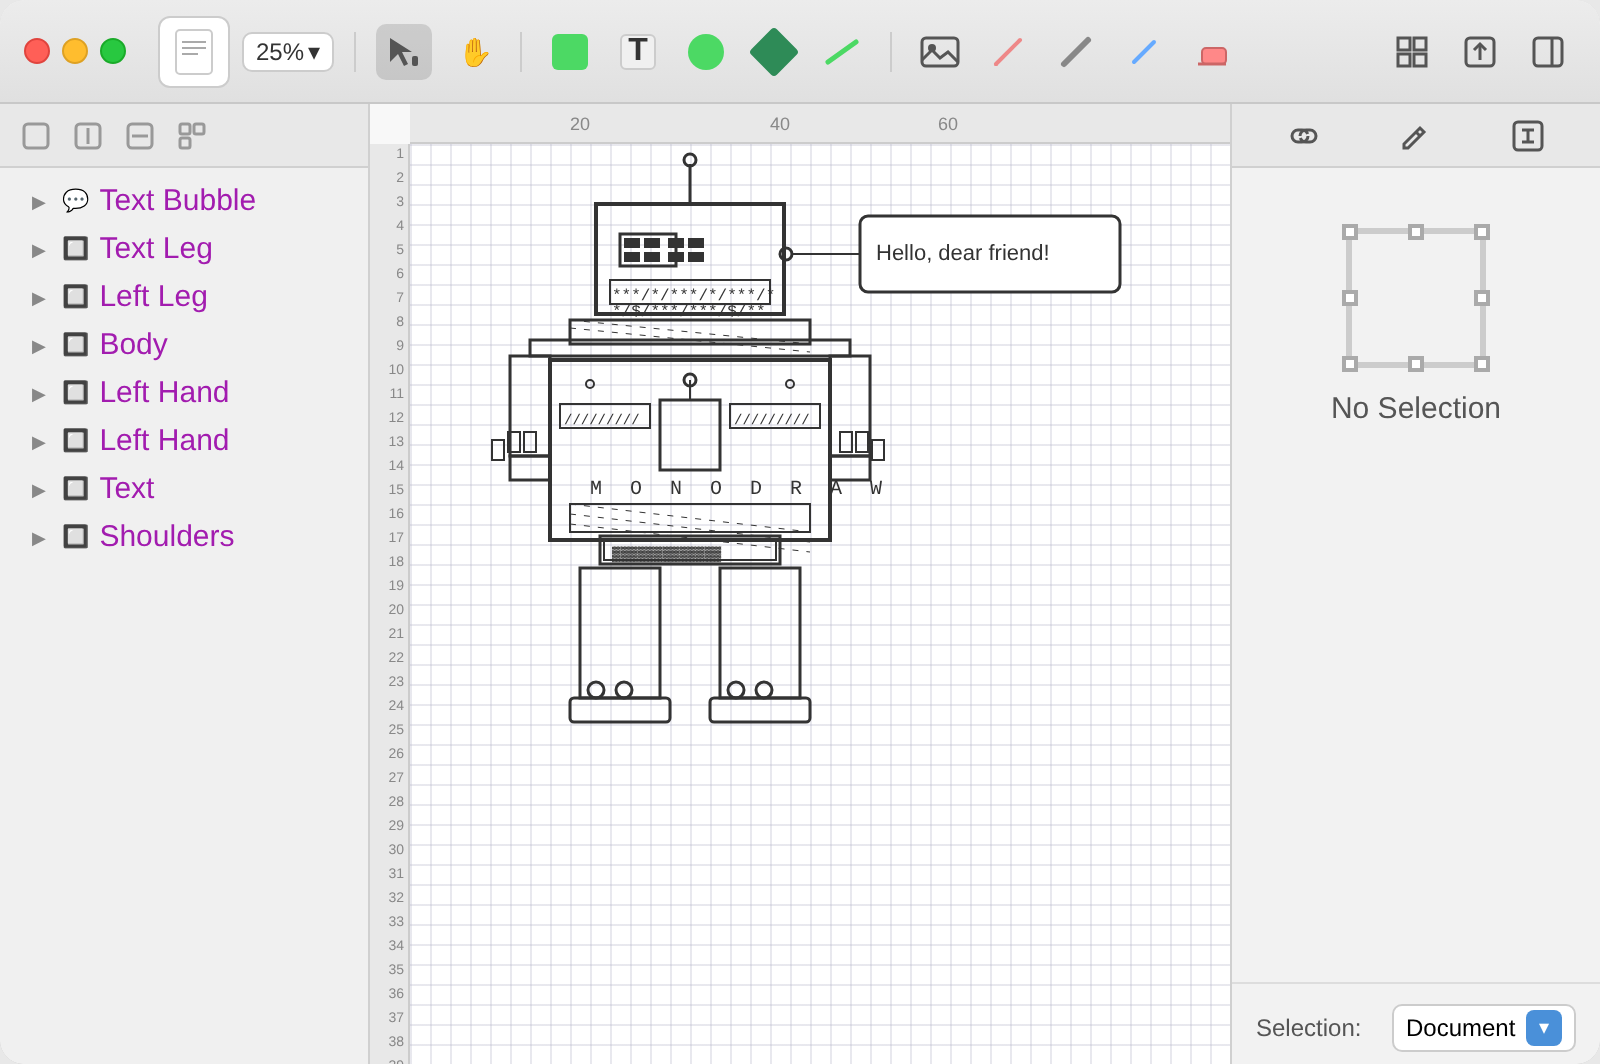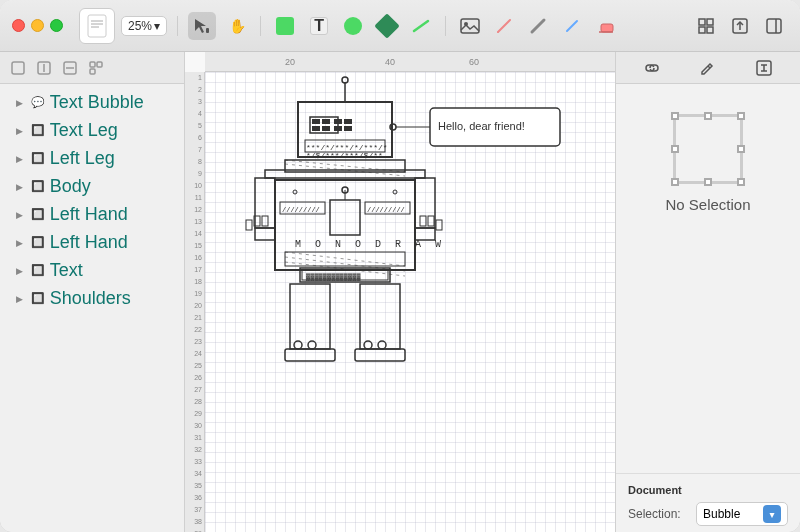--- a/index.html
+++ b/index.html
@@ -140,21 +140,21 @@
     .sidebar-item {
       display: flex;
       align-items: center;
       padding: 3px 8px 3px 12px;
       cursor: pointer;
       border-radius: 4px;
       margin: 1px 4px;
       gap: 5px;
     }
     .chevron { font-size: 9px; color: #888; width: 10px; }
-    .item-label { font-size: 18px; color: #0f766e; }
+    .item-label { font-size: 15px; color: #a21caf; }
     
     .canvas-area {
       flex: 1;
       background: #f8f8f8;
       position: relative;
       overflow: hidden;
     }
     .ruler-number {
       position: absolute;
       font-size: 9px;
@@ -645,24 +645,23 @@
           <div class="corner-handle bl"></div>
           <div class="corner-handle br"></div>
           <div class="corner-handle tm"></div>
           <div class="corner-handle bm"></div>
           <div class="corner-handle ml"></div>
           <div class="corner-handle mr"></div>
         </div>
         <div class="no-selection-title">No Selection</div>
       </div>
       <div class="right-panel-section">
-        <div class="section-label">Document</div>
         <div class="section-row">
           <div class="section-row-label">Selection:</div>
           <div class="section-row-select">
-            <span>Bubble</span>
+            <span>Document</span>
             <div class="select-arrow">▾</div>
           </div>
         </div>
       </div>
     </div>
   </div>
 </div>
 
 </body></html>

